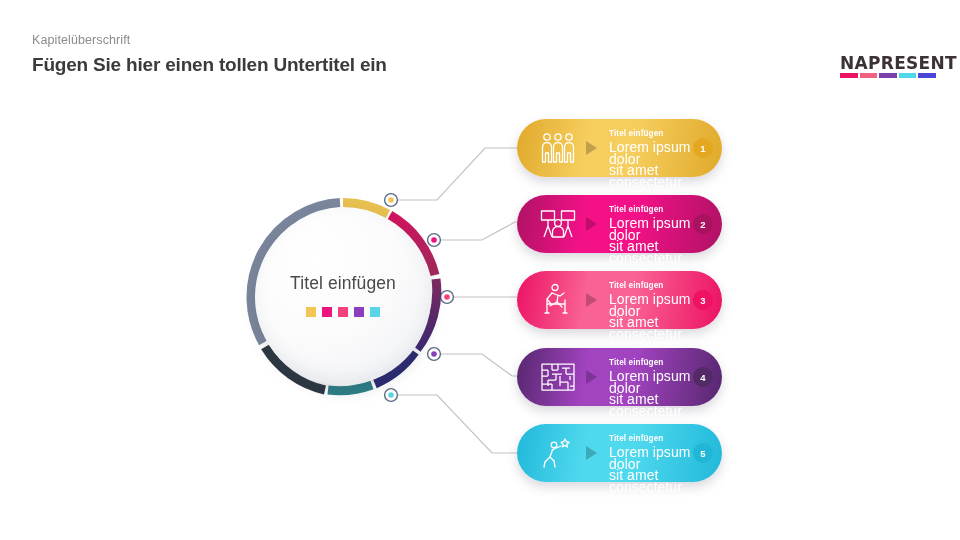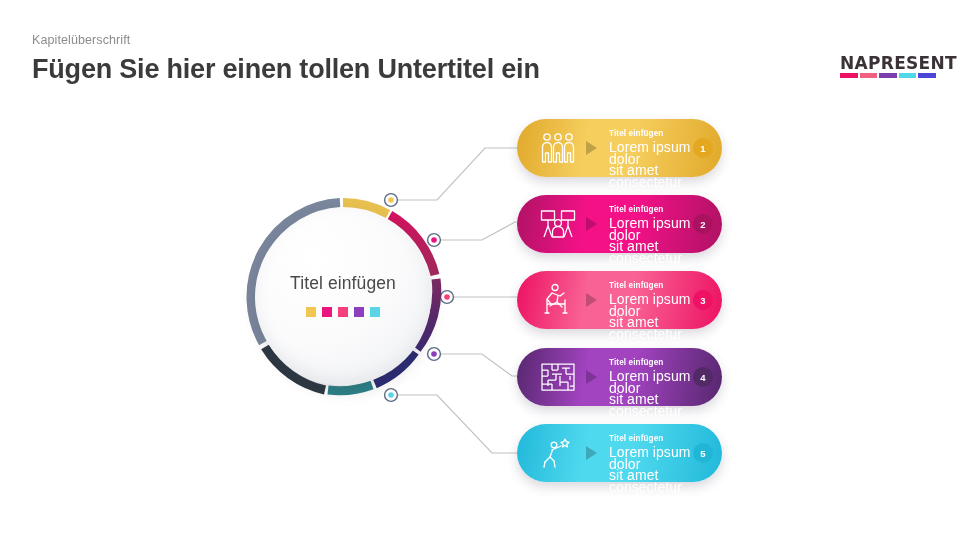--- a/index.html
+++ b/index.html
@@ -11,21 +11,21 @@
   }
   .slide{position:relative;width:960px;height:408px;background:#fff;}
 
   
   .kicker{
     position:absolute;left:32px;top:33px;
     font-size:12.5px;color:#8c8c8c;letter-spacing:.1px;
   }
   .title{
     position:absolute;left:32px;top:54px;
-    font-size:27px;font-weight:bold;color:#3b3b3b;letter-spacing:-.2px;
+    font-size:19px;font-weight:bold;color:#3b3b3b;letter-spacing:-.2px;
   }
 
   
   .logo{position:absolute;right:24px;top:55px;width:96px;height:28px;}
   .logo-word{
     font-family:"DejaVu Sans",sans-serif;
     font-size:17px;font-weight:bold;color:#3b3237;letter-spacing:.3px;
     line-height:16px;text-align:left;width:96px;
   }
   .logo-bars{display:flex;gap:2px;margin-top:2px;width:96px;}

